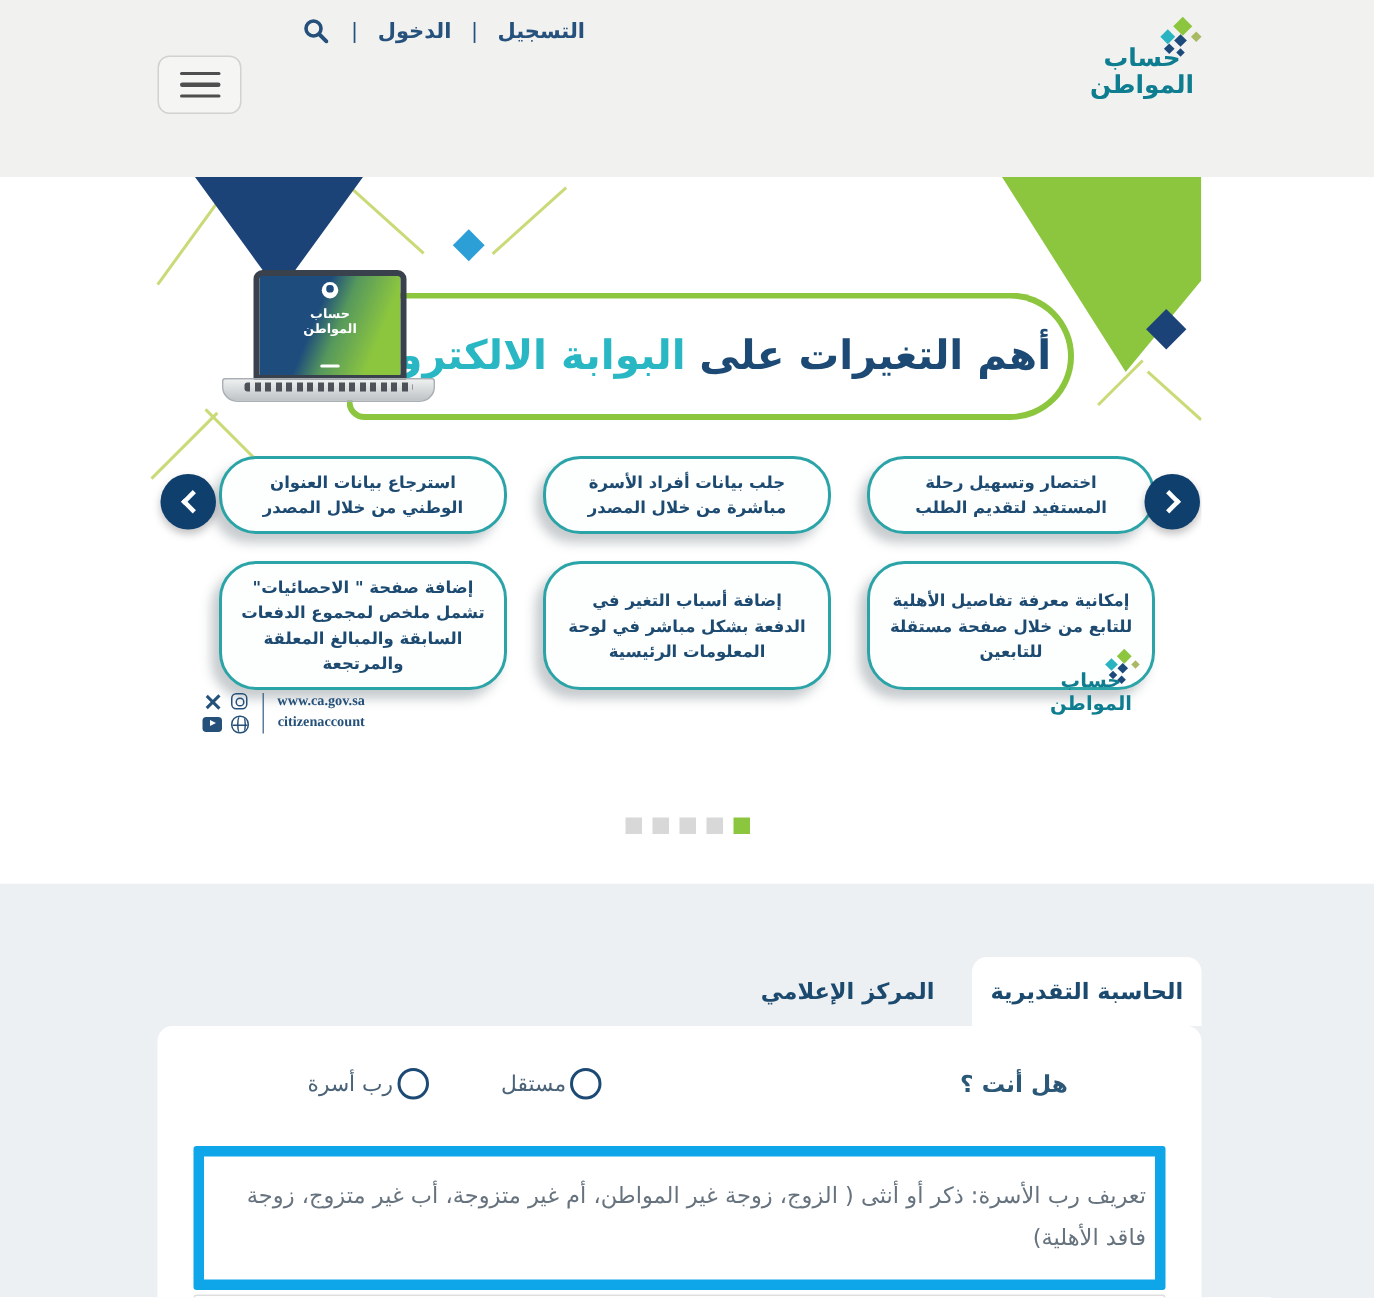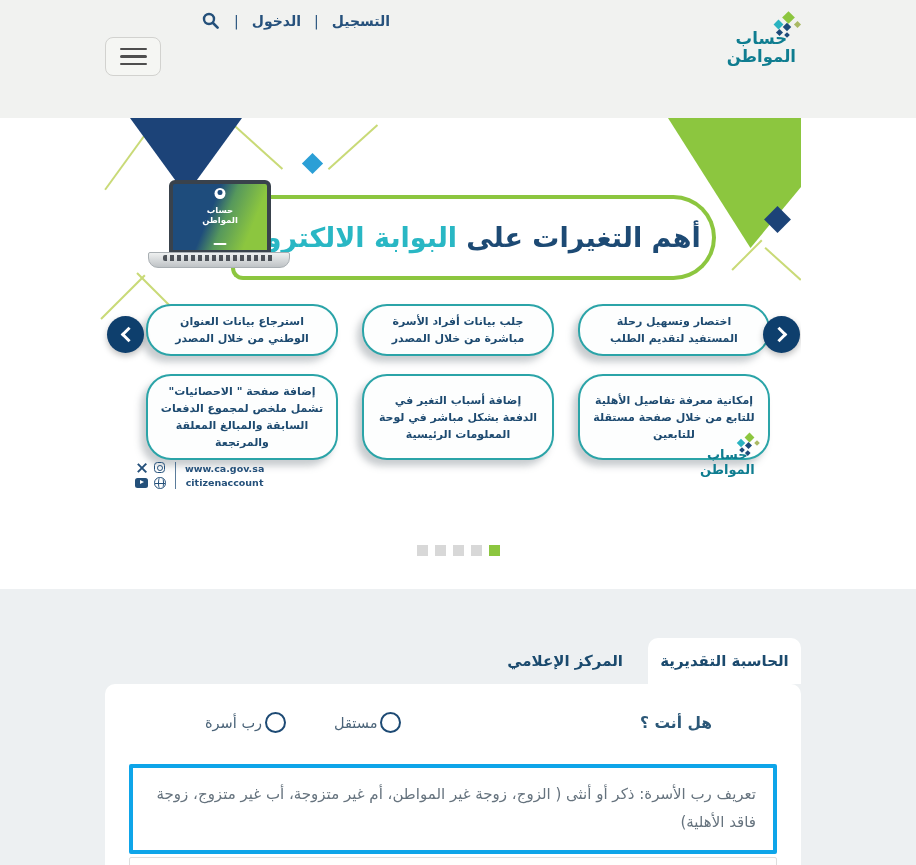--- a/index.html
+++ b/index.html
@@ -88,21 +88,21 @@
   .xi::before,.xi::after { content:''; position:absolute; left:4.5px; top:-0.5px; width:2.4px; height:12px; background:#24507a; }
   .xi::before { transform:rotate(45deg); } .xi::after { transform:rotate(-45deg); }
   .ig { width:11px; height:11px; border:1.6px solid #24507a; border-radius:3.5px; position:relative; }
   .ig::before { content:''; position:absolute; inset:1.6px; border:1.4px solid #24507a; border-radius:50%; }
   .yt { width:13px; height:9.5px; background:#24507a; border-radius:2.5px; position:relative; }
   .yt::before { content:''; position:absolute; left:4.5px; top:2.1px; border-left:4.5px solid #fff; border-top:2.6px solid transparent; border-bottom:2.6px solid transparent; }
   .gl { width:11.5px; height:11.5px; border:1.5px solid #24507a; border-radius:50%; position:relative; overflow:hidden; }
   .gl::before { content:''; position:absolute; left:-1px; right:-1px; top:4.3px; height:1.4px; background:#24507a; }
   .gl::after { content:''; position:absolute; left:2.8px; top:-2px; bottom:-2px; width:4px; border-left:1.4px solid #24507a; border-right:1.4px solid #24507a; border-radius:50%; }
   .vline { width:1.4px; height:27px; background:#24507a; opacity:.75; }
-  .urls { display:flex; flex-direction:column; color:#24507a; font-size:9.5px; font-weight:bold; line-height:1.4; text-align:center; direction:ltr; }
+  .urls { display:flex; flex-direction:column; color:#24507a; font-size:9.5px; font-weight:bold; line-height:1.4; text-align:right; direction:ltr;font-family:Liberation Serif, serif; }
 
   .logo-banner { left:600px; top:330px; z-index:3; cursor:default; }
   .logo-banner .logo-text { font-size:13px; }
   .logo-banner .cluster { top:-14px; right:-4px; width:26px; height:22px; }
   .logo-banner .d1 { width:7px; height:7px; right:6px; }
   .logo-banner .d2 { width:6px; height:6px; right:15px; top:6px; }
   .logo-banner .d3 { width:4px; height:4px; top:7px; }
   .logo-banner .d4 { width:5px; height:5px; right:8px; top:9px; }
   .logo-banner .d5 { width:4px; height:4px; right:15px; top:14px; }
   .logo-banner .d6 { width:3.5px; height:3.5px; right:9px; top:17px; }
@@ -119,21 +119,21 @@
   .tab.active { background:#fff; border-radius:10px 10px 0 0; width:153px; text-align:center; padding:14px 8px; }
   .tab:nth-child(2){ margin-right:5px; }
 
   .card { margin:0 115px 0 105px; background:#fff; border-radius:10px; padding:28px 24px 0 24px; height:220px; }
   .q-row { display:flex; justify-content:space-between; align-items:center; padding:0 65px 0 76px; direction:rtl; }
   .q-label { color:#2c5878; font-size:15.5px; font-weight:600; white-space:nowrap; }
   .radios { display:flex; gap:48px; direction:rtl; }
   .radio { display:flex; align-items:center; gap:3px; cursor:pointer; direction:rtl; }
   .rcircle { width:21px; height:21px; border:2.6px solid #1d4a74; border-radius:50%; background:#fff; flex:0 0 auto; }
   .rlabel { color:#4a6378; font-size:14.5px; white-space:nowrap; }
-  .def-box { margin-top:31px; border:4px solid #0ea5e9; border-radius:2px; padding:13px 17px; color:#66737e; font-size:15px; line-height:1.85; text-align:right; }
+  .def-box { margin-top:31px; border:7px solid #0ea5e9; border-radius:2px; padding:13px 6px; color:#66737e; font-size:15px; line-height:1.85; text-align:right; }
   .next-box { margin-top:3px; border:1px solid #dedede; border-radius:2px; height:42px; background:#fffefd; }
 </style>
 </head>
 <body>
 
 <div class="page">
 
   <header class="topbar">
     <div class="nav">
       <a class="nav-link">التسجيل</a>

